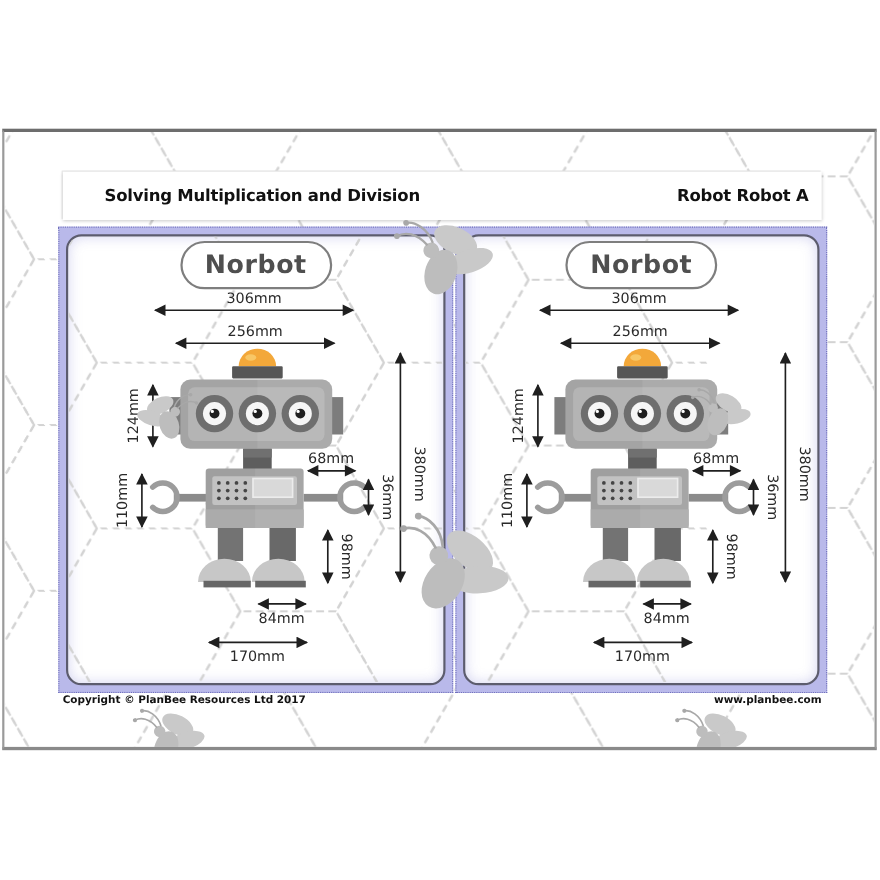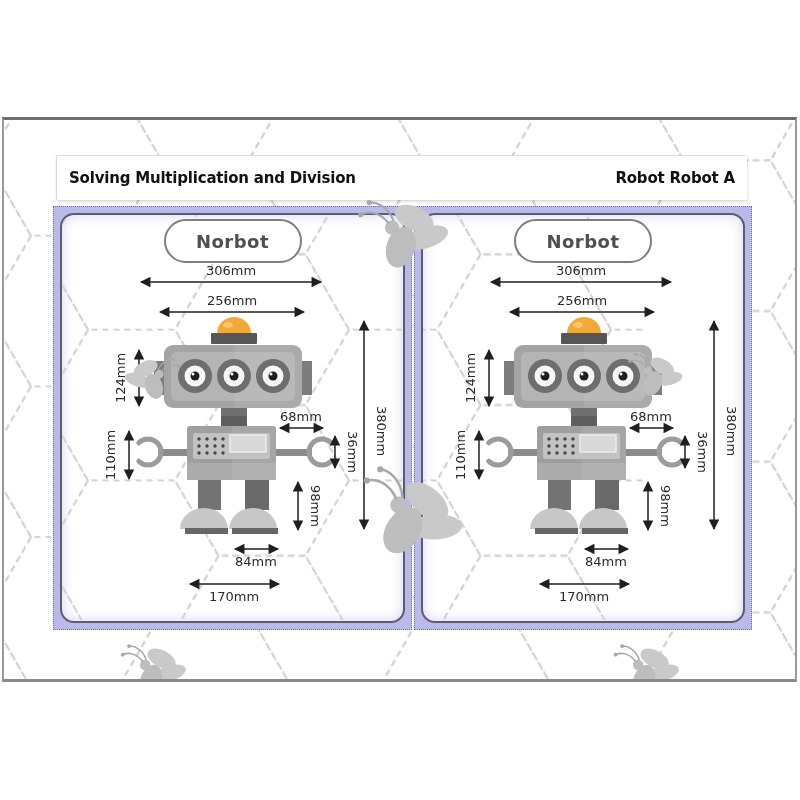--- a/index.html
+++ b/index.html
@@ -4,31 +4,31 @@
 <style>
   html,body{margin:0;padding:0;background:#ffffff;}
   .stage{position:relative;width:800px;height:800px;background:#ffffff;overflow:hidden;
          font-family:"DejaVu Sans",sans-serif;}
   .page{position:absolute;left:2px;top:117px;width:791px;height:559px;background:#ffffff;
         border:2px solid #9a9a9a;border-top:3px solid #6d6d6d;border-bottom:3px solid #8a8a8a;}
   .hex-layer{position:absolute;left:0;top:0;width:100%;height:100%;z-index:1;pointer-events:none;}
   .titlebar{position:absolute;left:53px;top:36px;width:690px;height:44px;background:#ffffff;
             box-shadow:0 1px 3px rgba(0,0,0,.22), -1px -1px 0 #e8e8e8;z-index:3;
             display:flex;align-items:center;justify-content:space-between;padding:0 12px;box-sizing:border-box;}
-  .titletext{font-weight:800;font-size:15px;color:#111;letter-spacing:-0.2px;}
+  .titletext{font-weight:800;font-size:15px;color:#111;letter-spacing:-0.2px;margin-left:26px;}
   .card{position:absolute;top:86px;height:422px;background:#b9b9ea;border:1px dotted #7070bb;z-index:2;}
   .card--left{left:49px;width:357px;}
   .card--right{left:410px;width:336px;}
   .card-inner{position:absolute;inset:6px;background:#ffffff;border:2px solid #5c5c6e;border-radius:14px;
               overflow:hidden;box-shadow:inset 0 0 12px rgba(140,140,215,.38);}
   .card-hex{position:absolute;left:0;top:0;width:100%;height:100%;}
   .name-pill{position:absolute;top:12px;left:50%;transform:translateX(-50%);width:134px;height:40px;
              background:#ffffff;border:2.5px solid #7e7e7e;border-radius:22px;display:flex;
              align-items:center;justify-content:center;z-index:4;}
-  .name-pill span{font-size:18px;font-weight:bold;color:#4f4f4f;letter-spacing:0.5px;}
+  .name-pill span{font-size:23px;font-weight:bold;color:#4f4f4f;letter-spacing:0.5px;}
   .robot-svg{position:absolute;top:54px;left:0;width:356px;height:352px;z-index:4;}
   .card--right .robot-svg{left:-11px;}
   .dim{font-family:"DejaVu Sans",sans-serif;font-size:13px;fill:#2a2a2a;}
   .dimline{stroke:#1f1f1f;stroke-width:1.5;}
   .footer{position:absolute;left:53px;top:511px;width:690px;display:flex;justify-content:space-between;
           z-index:3;}
   .footertext{font-size:9.5px;font-weight:800;color:#111;}
   .bee-layer{position:absolute;left:0;top:0;width:100%;height:100%;z-index:6;pointer-events:none;}
 </style>
 </head>
@@ -242,20 +242,24 @@
           <line class="dimline" x1="244" y1="221" x2="244" y2="269" marker-start="url(#m1)" marker-end="url(#m1)"></line>
           <text class="dim" x="257" y="245" text-anchor="middle" transform="rotate(90 257 245)">98mm</text>
           <line class="dimline" x1="181" y1="288" x2="224" y2="288" marker-start="url(#m1)" marker-end="url(#m1)"></line>
           <text class="dim" x="202" y="305" text-anchor="middle">84mm</text>
           <line class="dimline" x1="136" y1="323" x2="225" y2="323" marker-start="url(#m1)" marker-end="url(#m1)"></line>
           <text class="dim" x="180" y="340" text-anchor="middle">170mm</text>
         </g>
       </svg>
     </div>
 
+    <div class="footer">
+      <span class="footertext">Copyright © PlanBee Resources Ltd 2017</span>
+      <span class="footertext">www.planbee.com</span>
+    </div>
 
     <svg class="bee-layer">
       <defs>
         <g id="bee">
           <ellipse cx="14" cy="-12" rx="16" ry="9" fill="#c9c9c9" transform="rotate(35 14 -12)"></ellipse>
           <ellipse cx="21" cy="4" rx="17" ry="8" fill="#c9c9c9" transform="rotate(-8 21 4)"></ellipse>
           <ellipse cx="0" cy="8" rx="11" ry="16" fill="#bdbdbd" transform="rotate(28 0 8)"></ellipse>
           <circle cx="-4" cy="-8" r="5.5" fill="#bdbdbd"></circle>
           <path d="M-6,-12 C-12,-22 -20,-24 -26,-22" stroke="#a8a8a8" fill="none" stroke-width="1.6"></path>
           <circle cx="-26" cy="-22" r="2" fill="#a8a8a8"></circle>

